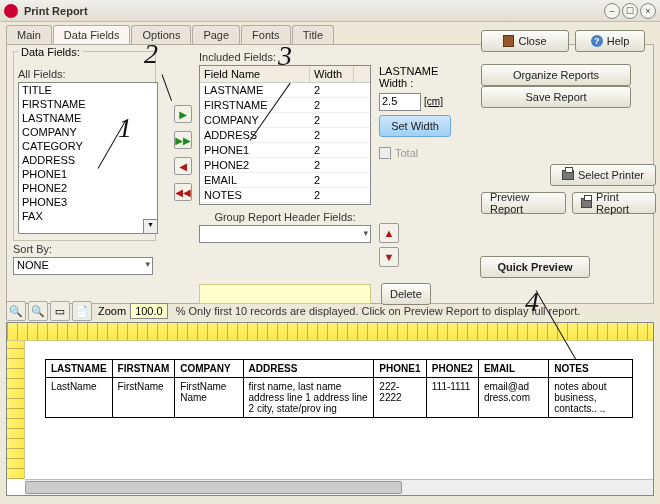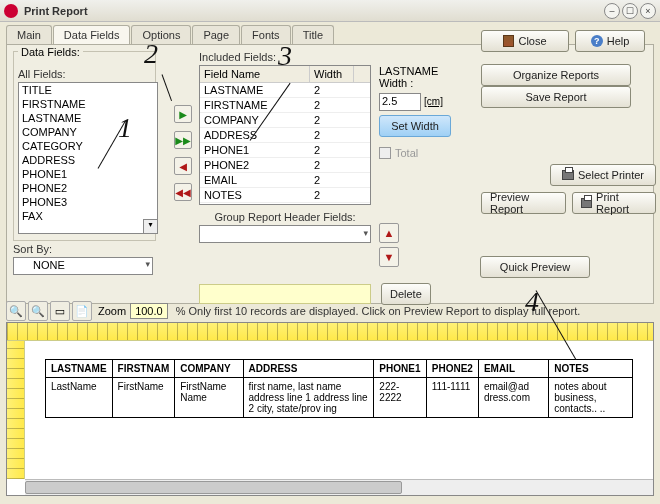--- a/index.html
+++ b/index.html
@@ -15,21 +15,21 @@
   .tab.active { background:#f8f6ee; position:relative; z-index:2; }
   
   .panel { border:1px solid #b0aea0; margin:0 6px; background:#f0eee2; padding:6px; height:260px; position:relative; }
   
   .left-col { position:absolute; left:6px; top:6px; width:143px; }
   .groupbox { border:1px solid #c5c2b2; padding:4px 4px 6px; margin-bottom:2px;}
   .groupbox .gtitle { position:relative; top:-10px; background:#f0eee2; padding:0 3px; display:inline-block; }
   .label { color:#333; margin-bottom:2px; display:block;}
   .listbox { border:1px solid #888; background:#fff; height:152px; overflow-y:auto; width:140px;}
   .listbox .item { padding:1px 3px; }
-  .combo { border:1px solid #888; background:#fff; height:18px; width:140px; padding:1px 19px; position:relative;}
+  .combo { border:1px solid #888; background:#fff; height:18px; width:140px; padding:1px 3px; position:relative;}
   .combo::after { content:"▾"; position:absolute; right:2px; top:1px; color:#555; font-size:9px;}
   .scrolldown { position:absolute; right:-1px; bottom:-1px; width:15px; height:15px; border:1px solid #888; background:#eee; font-size:8px; text-align:center; }
   
   .mid-btns { position:absolute; left:167px; top:60px; width:20px; }
   .midbtn { width:18px; height:18px; border:1px solid #999; background:#f4f2e8; margin-bottom:8px; display:flex; align-items:center; justify-content:center; font-size:10px; border-radius:2px;}
   .midbtn.green { color:#1a8a1a; }
   .midbtn.red { color:#b01818; }
   
   .incl-col { position:absolute; left:192px; top:6px; width:172px; }
   .grid { border:1px solid #888; background:#fff; height:140px; }
@@ -57,21 +57,21 @@
   .updn { width:20px; height:20px; border:1px solid #999; background:#f4f2e8; margin-bottom:4px; display:flex; align-items:center; justify-content:center; color:#b01818; border-radius:2px;}
   
   .right-col { position:absolute; right:4px; top:30px; width:175px; }
   .rbtn { width:88px; margin-bottom:6px; justify-content:center;}
   .rrow { display:flex; gap:6px; margin-bottom:6px;}
   .wide { width:150px; justify-content:center;}
   
   .del-row { position:absolute; left:192px; top:238px; display:flex; gap:10px; align-items:center;}
   .yellowbox { width:172px; height:20px; border:1px solid #cc8; background:#ffffcc;}
   
-  .quick { position:absolute; left:480px; top:256px; }
+  .quick { position:absolute; left:480px; top:256px;font-weight:bold; }
   
   .annot { position:absolute; font-size:28px; font-family:Georgia,serif; color:#111; pointer-events:none; z-index:5; font-style:italic;}
   .aline { position:absolute; background:#111; height:1px; transform-origin:left center; z-index:4;}
   
   .toolbar2 { position:absolute; left:6px; top:300px; right:6px; height:22px; display:flex; align-items:center; gap:2px;}
   .tbtn { width:20px; height:20px; border:1px solid #aaa; border-radius:2px; background:#f0eee2; display:flex; align-items:center; justify-content:center; font-size:11px;}
   .zoom-lbl { margin-left:4px; }
   .zoom-val { border:1px solid #888; background:#ffffcc; padding:1px 4px; margin:0 2px;}
   .info { color:#333; margin-left:4px;}
   

